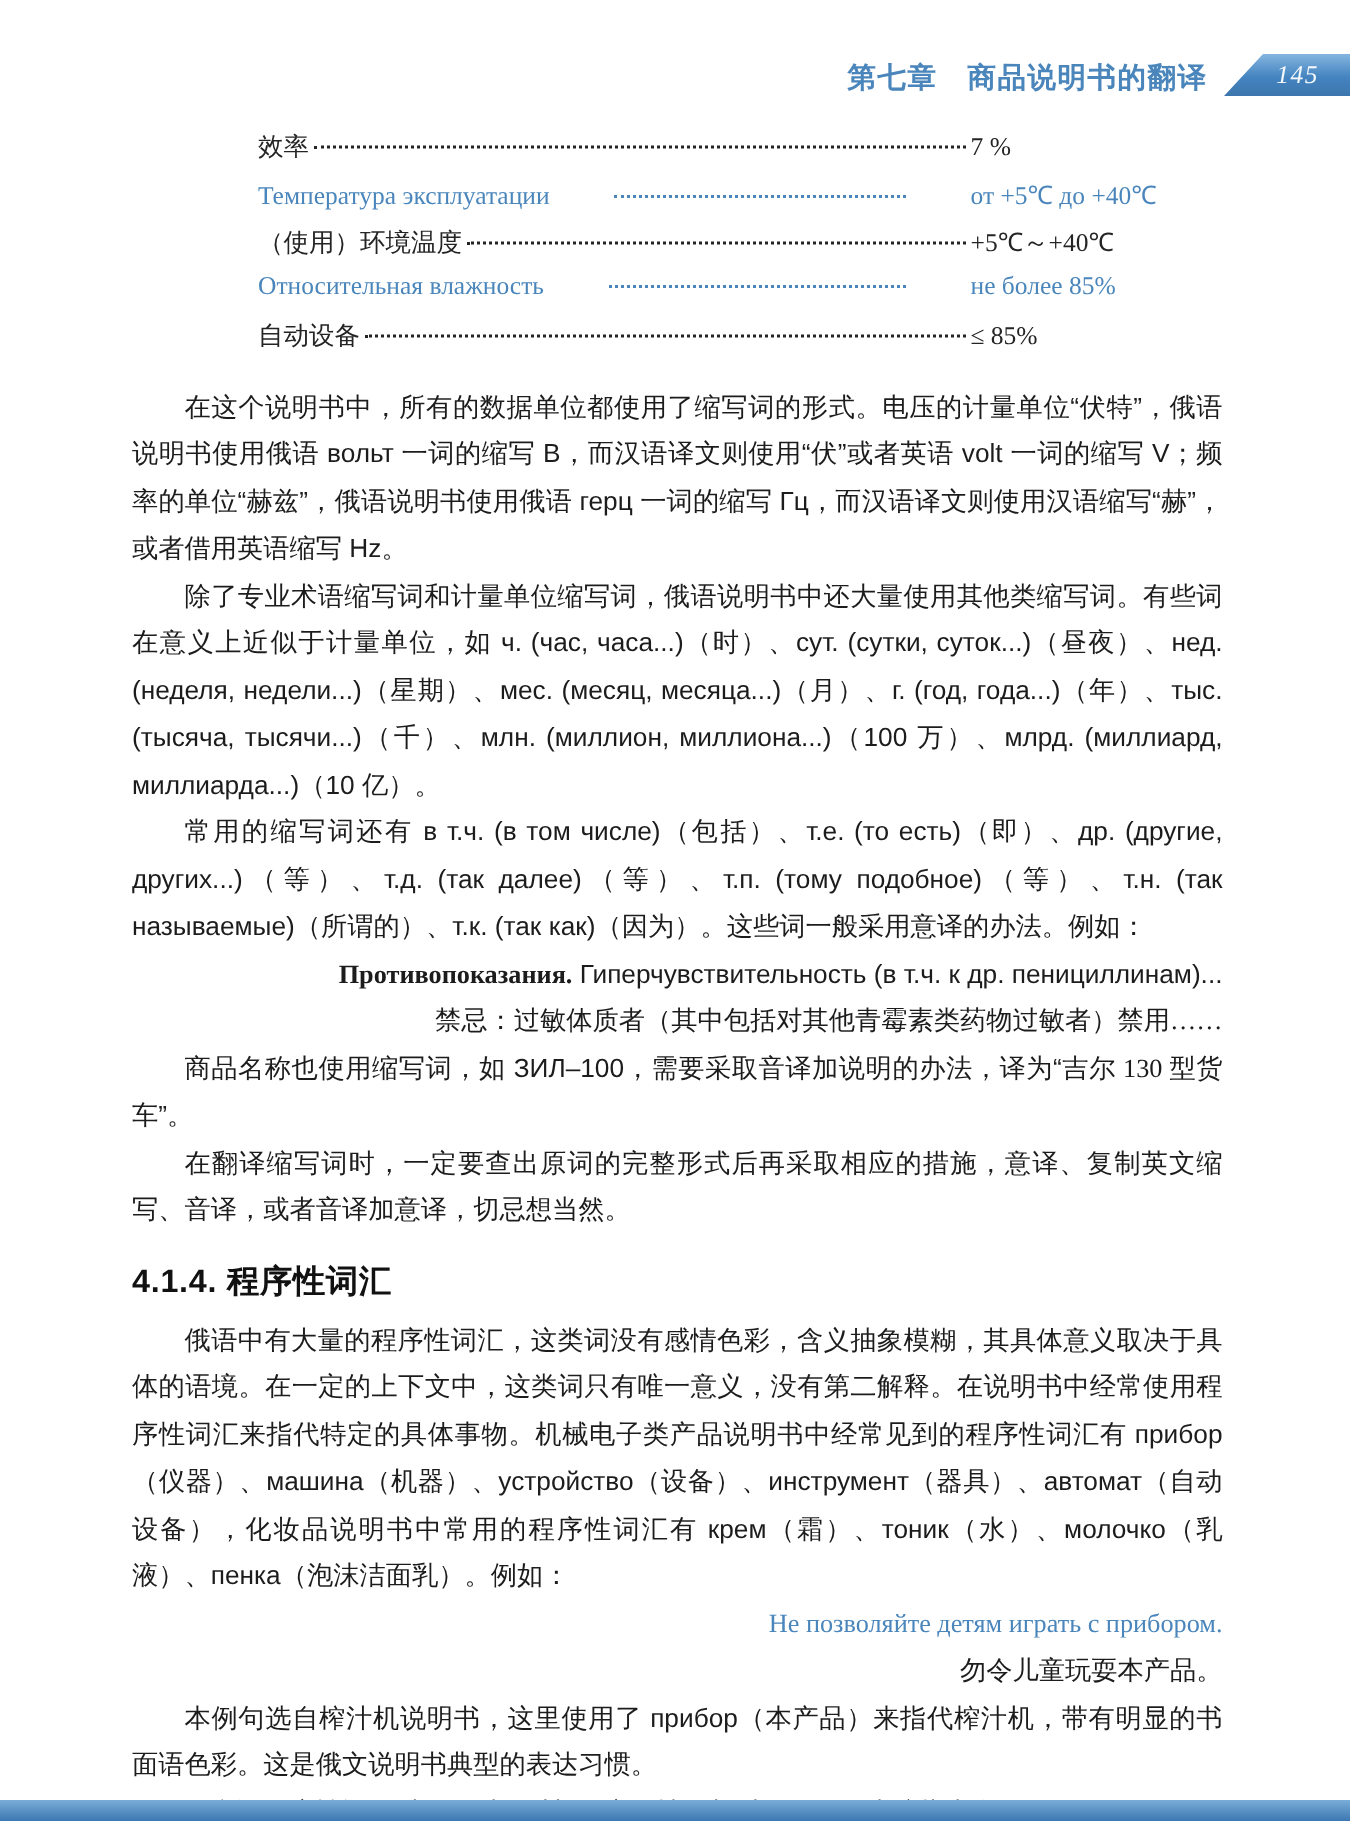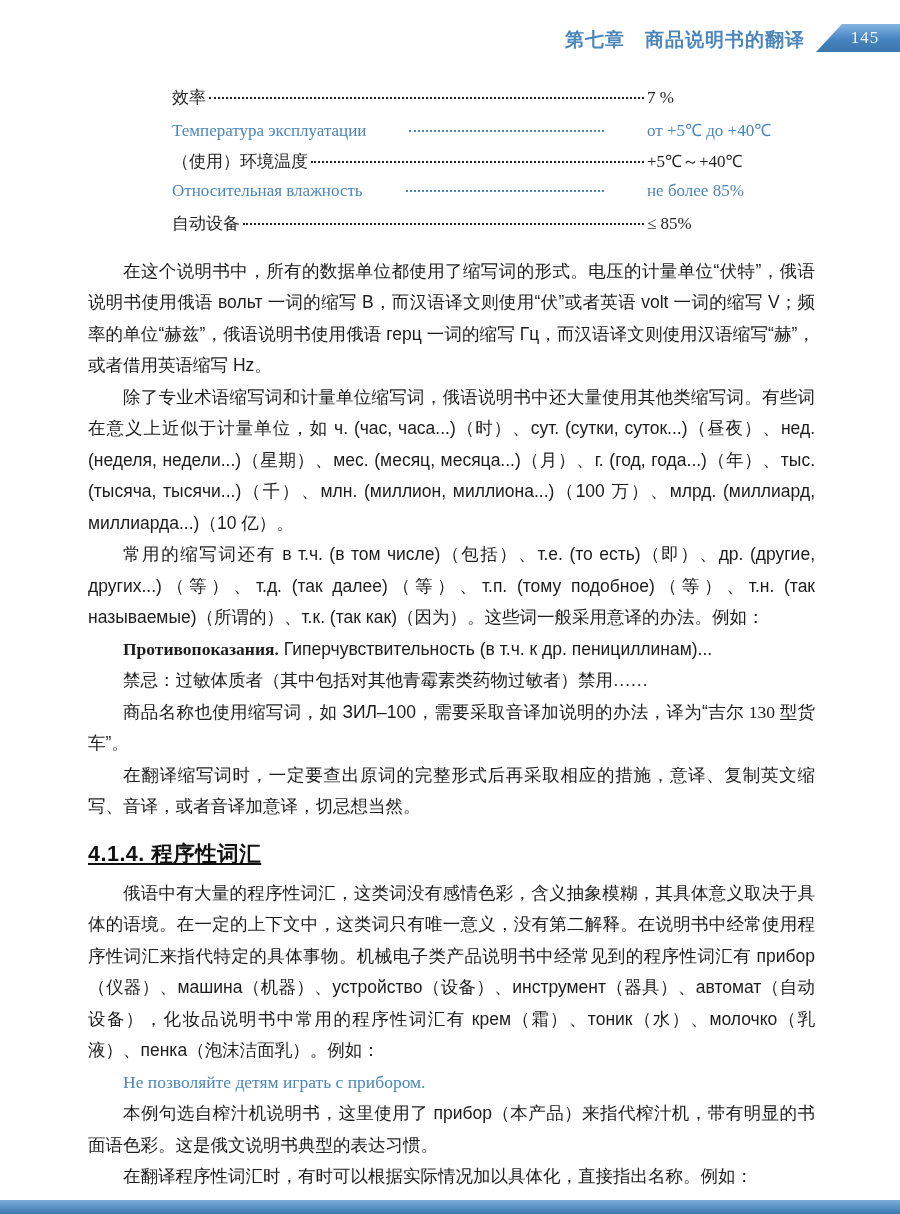--- a/index.html
+++ b/index.html
@@ -3,31 +3,31 @@
 <meta charset="utf-8">
 <style>
   html,body{margin:0;padding:0;background:#ffffff;}
   body{
     width:900px;height:1214px;position:relative;overflow:hidden;
     font-family:"Liberation Sans",sans-serif;
     color:var(--ink,#1c1c1c);
     -webkit-font-smoothing:antialiased;
   }
   
-  .header{position:absolute;top:0;left:0;right:0;height:60px;padding-left:24px;}
+  .header{position:absolute;top:12px;left:0;right:0;height:60px;padding-left:24px;}
   .chapter-title{
     position:absolute;top:27px;right:95px;
     font-size:19px;font-weight:bold;color:var(--blue,#3c7cb8);
     letter-spacing:1px;white-space:nowrap;
   }
   .page-badge{
     position:absolute;top:24px;right:0;width:84px;height:28px;
     background:linear-gradient(180deg,var(--badge1,#85b5e0) 0%,var(--badge2,#4484c0) 55%,var(--badge3,#3d76ae) 100%);
     clip-path:polygon(26px 0,8% 0,100% 0,100% 100%,0 100%);
-    display:flex;align-items:center;justify-content:center;
+    display:flex;align-items:center;justify-content:center;font-style:italic;
   }
   .page-badge span{
     color:#f4f8fc;font-family:"Liberation Serif",serif;font-size:17px;
     padding-left:14px;letter-spacing:1px;
   }
   
   .content{position:absolute;top:86px;left:88px;width:727px;}
   .spec-list{margin-left:84px;margin-bottom:12px;}
   .spec-row{
     display:flex;align-items:baseline;width:675px;height:31.5px;
@@ -36,24 +36,24 @@
   .spec-row.tone-dark{color:#242424;}
   .spec-row.tone-blue{color:var(--blue,#4a86bb);gap:40px;}
   .spec-label{white-space:nowrap;}
   .leader{flex:1;border-bottom:2px dotted currentColor;margin:0 3px;position:relative;top:-4px;}
   .spec-value{width:200px;white-space:nowrap;}
   p.body{
     margin:0;font-size:17.5px;line-height:31.5px;text-align:justify;
     text-justify:inter-ideograph;
   }
   p.indent{text-indent:2em;}
-  p.noj{text-align:left;}
+  p.noj{text-align:right;}
   h2.sec{
     margin:16px 0 10px 0;font-size:21.5px;font-weight:bold;color:#111;
-    font-family:"Liberation Sans",sans-serif;letter-spacing:.5px;text-decoration:underline;
+    font-family:"Liberation Sans",sans-serif;letter-spacing:.5px;
   }
   
   .run-cn{font-family:"Liberation Sans",sans-serif;}
   .run-ru{font-family:Liberation Sans, sans-serif;}
   .run-ru-b{font-family:"Liberation Serif",serif;font-weight:bold;}
   .run-blue{font-family:"Liberation Serif",serif;color:var(--blue,#4a86bb);}
   .run-kai{font-family:"Liberation Serif",serif;}
   
   .footer-bar{
     position:absolute;left:0;right:0;bottom:0;height:14px;
@@ -105,18 +105,19 @@
   <p class="body indent"><span class="run-cn">常用的缩写词还有 </span><span class="run-ru">в т.ч. (в том числе)</span><span class="run-cn">（包括）、</span><span class="run-ru">т.е. (то есть)</span><span class="run-cn">（即）、</span><span class="run-ru">др. (другие, других...)</span><span class="run-cn">（等）、</span><span class="run-ru">т.д. (так далее)</span><span class="run-cn">（等）、</span><span class="run-ru">т.п. (тому подобное)</span><span class="run-cn">（等）、</span><span class="run-ru">т.н. (так называемые)</span><span class="run-cn">（所谓的）、</span><span class="run-ru">т.к. (так как)</span><span class="run-cn">（因为）。这些词一般采用意译的办法。例如：</span></p>
   <p class="body indent noj"><span class="run-ru-b">Противопоказания.</span><span class="run-ru"> Гиперчувствительность (в т.ч. к др. пенициллинам)...</span></p>
   <p class="body indent noj"><span class="run-kai">禁忌：过敏体质者（其中包括对其他青霉素类药物过敏者）禁用……</span></p>
   <p class="body indent"><span class="run-cn">商品名称也使用缩写词，如 </span><span class="run-ru">ЗИЛ–100</span><span class="run-cn">，需要采取音译加说明的办法，译为“</span><span class="run-kai">吉尔 130 型货车</span><span class="run-cn">”。</span></p>
   <p class="body indent"><span class="run-cn">在翻译缩写词时，一定要查出原词的完整形式后再采取相应的措施，意译、复制英文缩写、音译，或者音译加意译，切忌想当然。</span></p>
 
   <h2 class="sec">4.1.4. 程序性词汇</h2>
 
   <p class="body indent"><span class="run-cn">俄语中有大量的程序性词汇，这类词没有感情色彩，含义抽象模糊，其具体意义取决于具体的语境。在一定的上下文中，这类词只有唯一意义，没有第二解释。在说明书中经常使用程序性词汇来指代特定的具体事物。机械电子类产品说明书中经常见到的程序性词汇有 </span><span class="run-ru">прибор</span><span class="run-cn">（仪器）、</span><span class="run-ru">машина</span><span class="run-cn">（机器）、</span><span class="run-ru">устройство</span><span class="run-cn">（设备）、</span><span class="run-ru">инструмент</span><span class="run-cn">（器具）、</span><span class="run-ru">автомат</span><span class="run-cn">（自动设备），化妆品说明书中常用的程序性词汇有 </span><span class="run-ru">крем</span><span class="run-cn">（霜）、</span><span class="run-ru">тоник</span><span class="run-cn">（水）、</span><span class="run-ru">молочко</span><span class="run-cn">（乳液）、</span><span class="run-ru">пенка</span><span class="run-cn">（泡沫洁面乳）。例如：</span></p>
   <p class="body indent noj"><span class="run-blue">Не позволяйте детям играть с прибором.</span></p>
+  <p class="body indent noj"><span class="run-kai">勿令儿童玩耍本产品。</span></p>
   <p class="body indent"><span class="run-cn">本例句选自榨汁机说明书，这里使用了 </span><span class="run-ru">прибор</span><span class="run-cn">（本产品）来指代榨汁机，带有明显的书面语色彩。这是俄文说明书典型的表达习惯。</span></p>
   <p class="body indent"><span class="run-cn">在翻译程序性词汇时，有时可以根据实际情况加以具体化，直接指出名称。例如：</span></p>
 
 </div>
 
 <div class="footer-bar"></div>
 
 </body></html>

